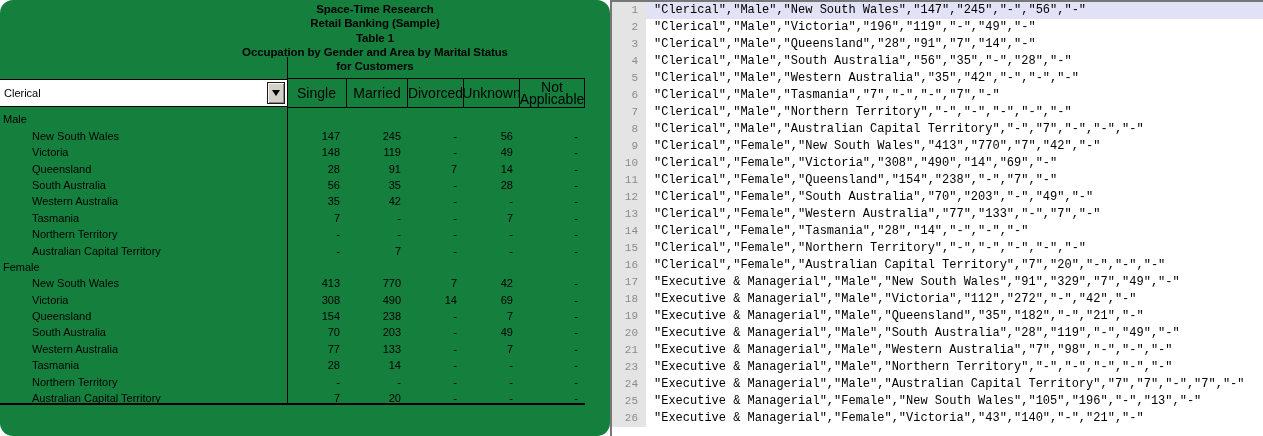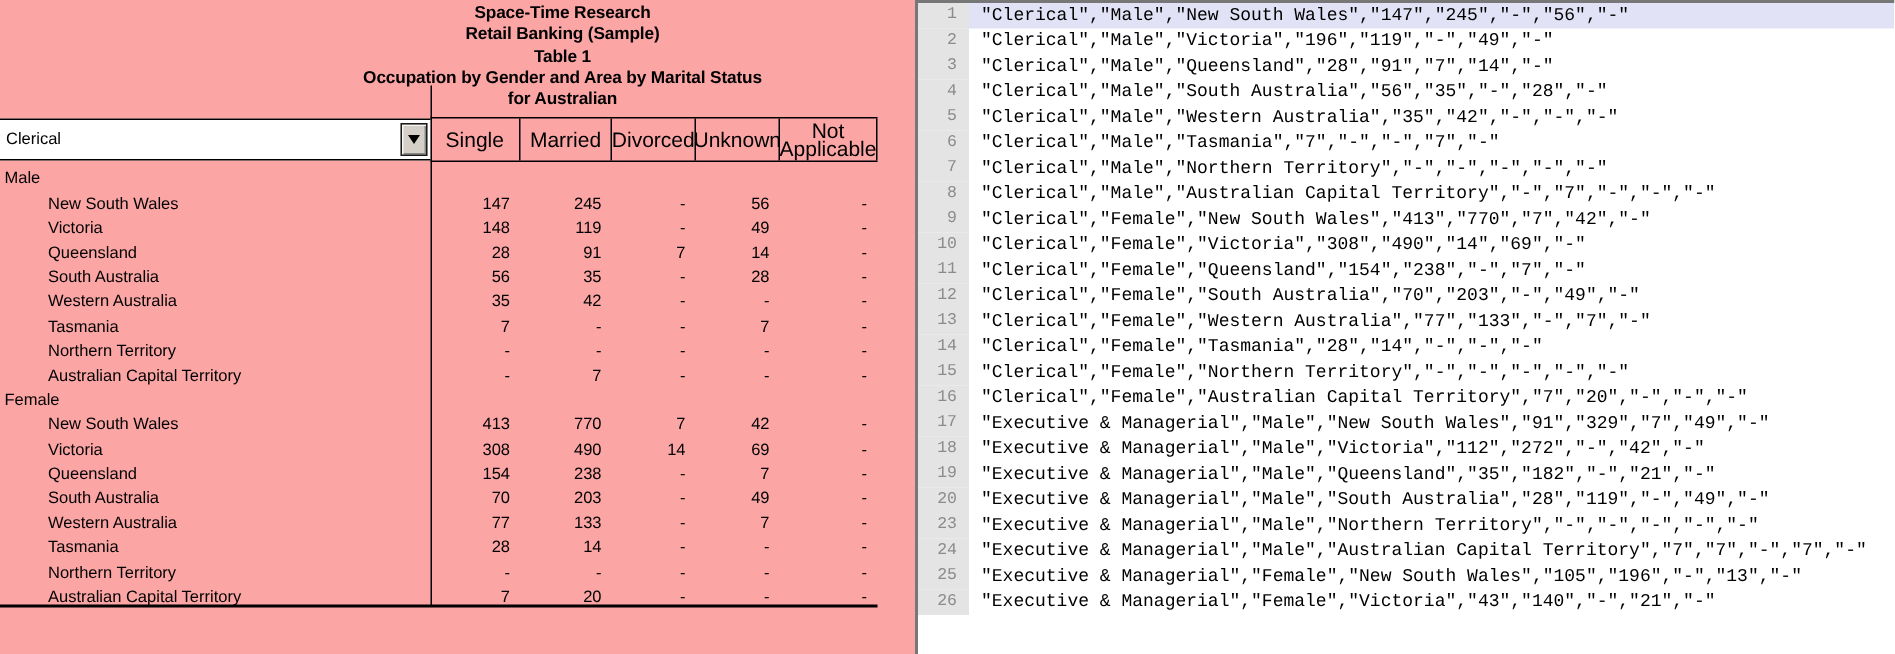--- a/index.html
+++ b/index.html
@@ -4,21 +4,21 @@
 <style>
   :root{
     --active-line-bg:#e2e2f6; --gutter-bg:#e4e4e4; --gutter-text:#8b8b8b;
     --table-border:#000000; --button-face:#d4d0c8; --panel-border:#777777;
   }
   *{margin:0;padding:0;box-sizing:border-box;}
   html,body{width:1263px;height:436px;background:#fff;overflow:hidden;}
   body{font-family:"Liberation Sans",sans-serif;position:relative;}
 
   
-  .report-panel{position:absolute;left:0;top:0;width:610px;height:436px;background:#fca5a5;}
+  .report-panel{position:absolute;left:0;top:0;width:610px;height:436px;background:#15803d;border-radius:13px;}
   .titles{position:absolute;left:75px;top:2px;width:600px;text-align:center;
           font-weight:bold;font-size:11.5px;line-height:14.3px;color:#000;letter-spacing:-0.1px;}
   .combo{position:absolute;left:0;top:79px;width:287px;height:28px;background:#fff;
          border-top:1px solid var(--table-border);border-bottom:1px solid var(--table-border);padding-left:19px;}
   .combo-label{position:absolute;left:4px;top:0;line-height:26px;font-size:11px;color:#000;}
   .combo-btn{position:absolute;right:2px;top:2px;width:18px;height:22px;background:var(--button-face);
              border:1px solid #1c1c1c;
              box-shadow:inset 1px 1px 0 #f6f5f2, inset -1px -1px 0 #8a8a85;
              display:flex;align-items:center;justify-content:center;cursor:pointer;}
   .tri-down{width:0;height:0;border-left:4px solid transparent;border-right:4px solid transparent;
@@ -52,21 +52,21 @@
 </style>
 </head>
 <body>
 
 <div class="report-panel">
   <div class="titles">
     <div>Space-Time Research</div>
     <div>Retail Banking (Sample)</div>
     <div>Table 1</div>
     <div>Occupation by Gender and Area by Marital Status</div>
-    <div>for Australian</div>
+    <div>for Customers</div>
   </div>
 
   <div class="combo">
     <span class="combo-label">Clerical</span>
     <span class="combo-btn">
       <span class="tri-down"></span>
     </span>
   </div>
 
   <div class="headers" id="col-headers">
@@ -291,20 +291,24 @@
     </div>
     <div class="eline">
       <span class="lnum">19</span>
       <span class="ltext">"Executive &amp; Managerial","Male","Queensland","35","182","-","21","-"</span>
     </div>
     <div class="eline">
       <span class="lnum">20</span>
       <span class="ltext">"Executive &amp; Managerial","Male","South Australia","28","119","-","49","-"</span>
     </div>
     <div class="eline">
+      <span class="lnum">21</span>
+      <span class="ltext">"Executive &amp; Managerial","Male","Western Australia","7","98","-","-","-"</span>
+    </div>
+    <div class="eline">
       <span class="lnum">23</span>
       <span class="ltext">"Executive &amp; Managerial","Male","Northern Territory","-","-","-","-","-"</span>
     </div>
     <div class="eline">
       <span class="lnum">24</span>
       <span class="ltext">"Executive &amp; Managerial","Male","Australian Capital Territory","7","7","-","7","-"</span>
     </div>
     <div class="eline">
       <span class="lnum">25</span>
       <span class="ltext">"Executive &amp; Managerial","Female","New South Wales","105","196","-","13","-"</span>

